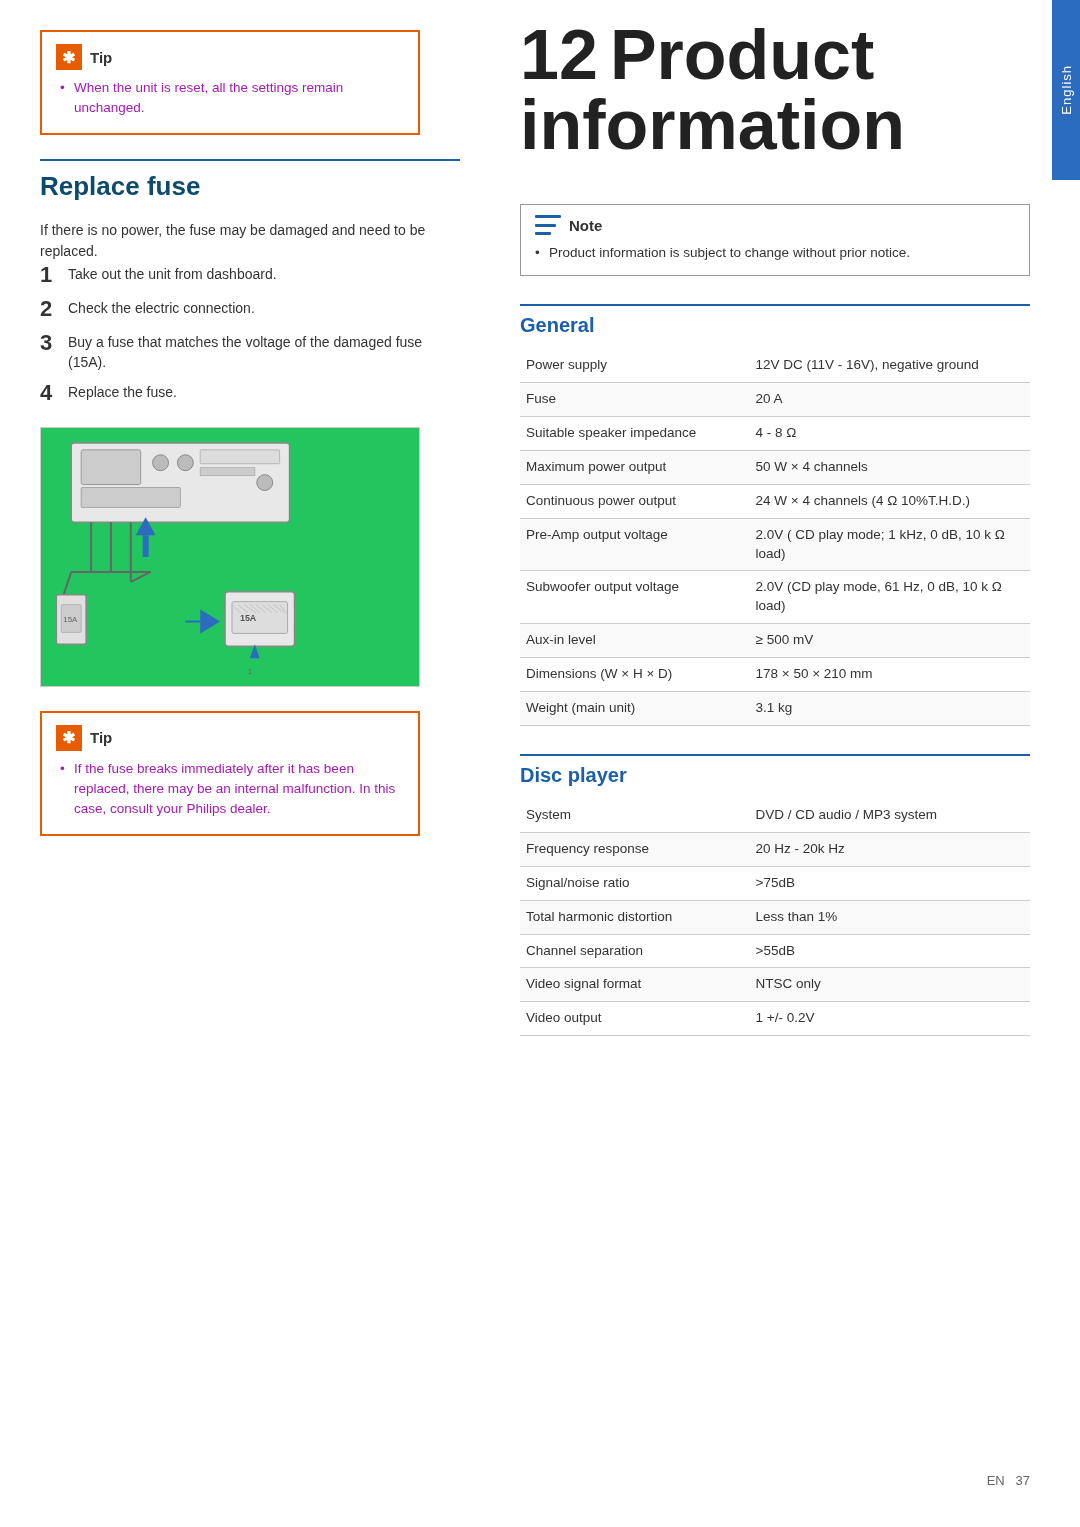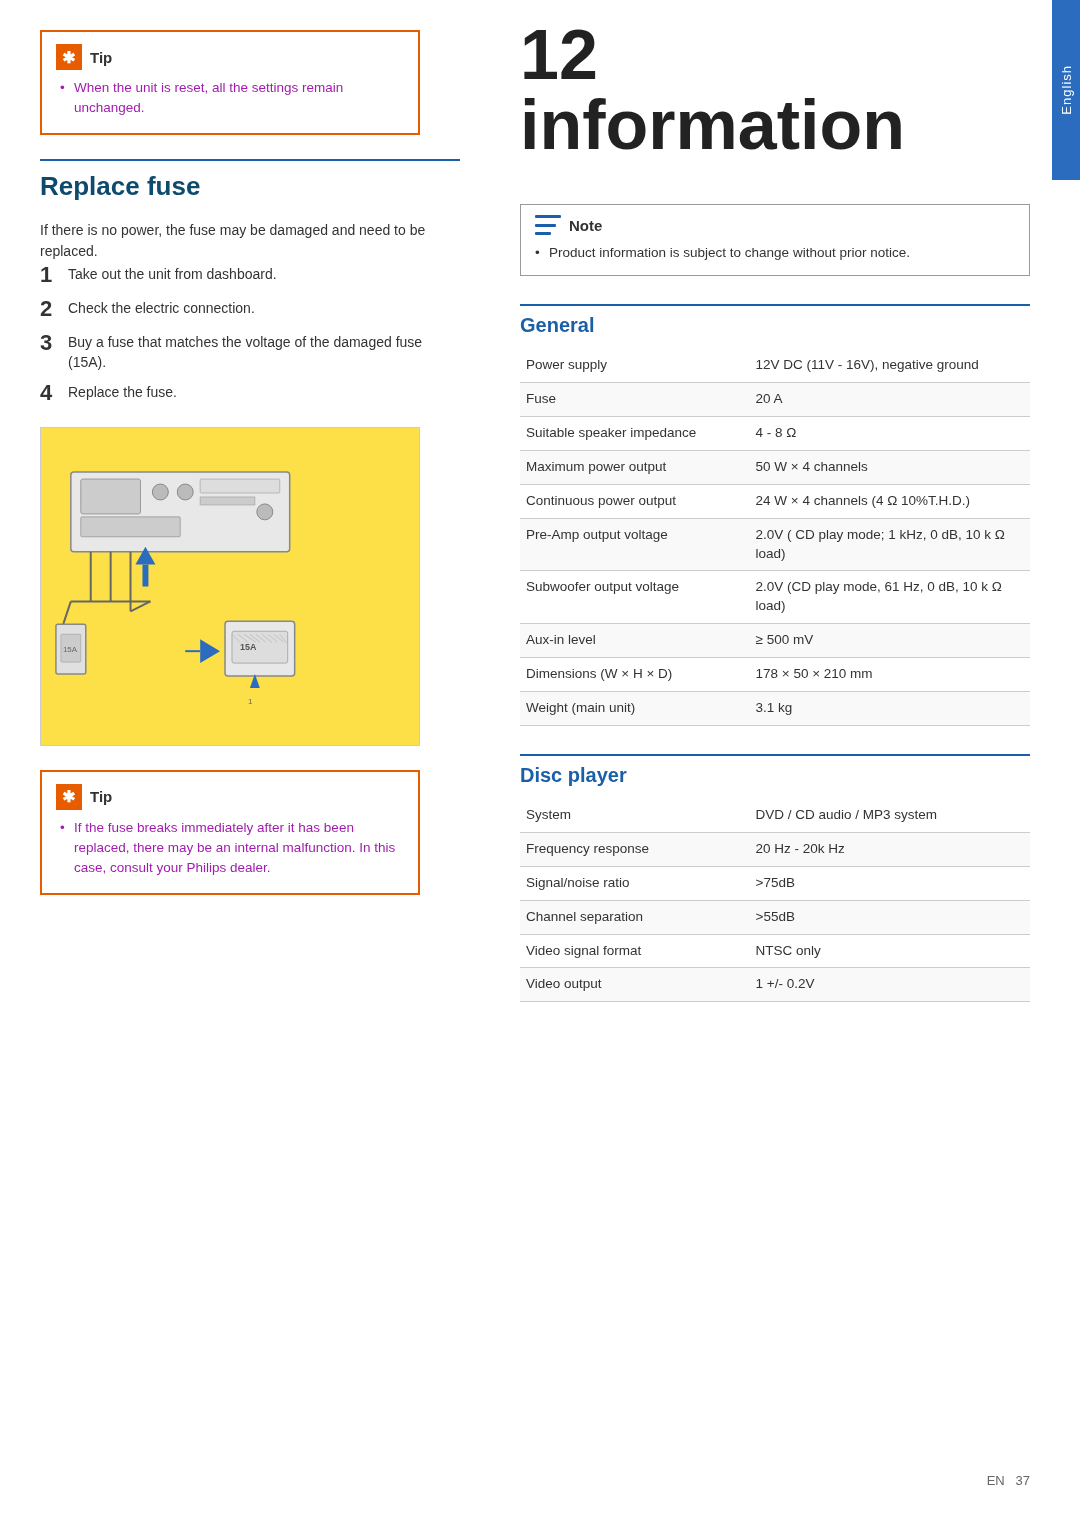--- a/index.html
+++ b/index.html
@@ -139,22 +139,22 @@
     .step-text {
       font-size: 14px;
       color: #333;
       padding-top: 3px;
       line-height: 1.4;
     }
 
     
     .diagram-area {
       width: 380px;
-      height: 319px;
-      background: #fde047;
+      height: 260px;
+      background: #22c55e;
       border: 1px solid #ccc;
       margin-bottom: 24px;
       display: flex;
       align-items: center;
       justify-content: flex-end;
       position: relative;
       overflow: hidden;
     }
 
     
@@ -397,20 +397,21 @@
       </ul>
     </div>
 
   </div>
 
   <div class="right-column">
 
     <div class="page-title-block">
       <div class="title-row">
         <span class="page-number">12</span>
+        <span style="font-size:70px;font-weight:bold;color:#222;margin-left:12px;">Product</span>
       </div>
       <div>
         <span class="page-sub-title">information</span>
       </div>
     </div>
 
     <div class="note-box">
       <div class="note-header">
         <div class="note-icon">
           <div class="note-icon-line"></div>
@@ -479,20 +480,24 @@
           </tr>
           <tr>
             <td>Frequency response</td>
             <td>20 Hz - 20k Hz</td>
           </tr>
           <tr>
             <td>Signal/noise ratio</td>
             <td>&gt;75dB</td>
           </tr>
           <tr>
+            <td>Total harmonic distortion</td>
+            <td>Less than 1%</td>
+          </tr>
+          <tr>
             <td>Channel separation</td>
             <td>&gt;55dB</td>
           </tr>
           <tr>
             <td>Video signal format</td>
             <td>NTSC only</td>
           </tr>
           <tr>
             <td>Video output</td>
             <td>1 +/- 0.2V</td>

